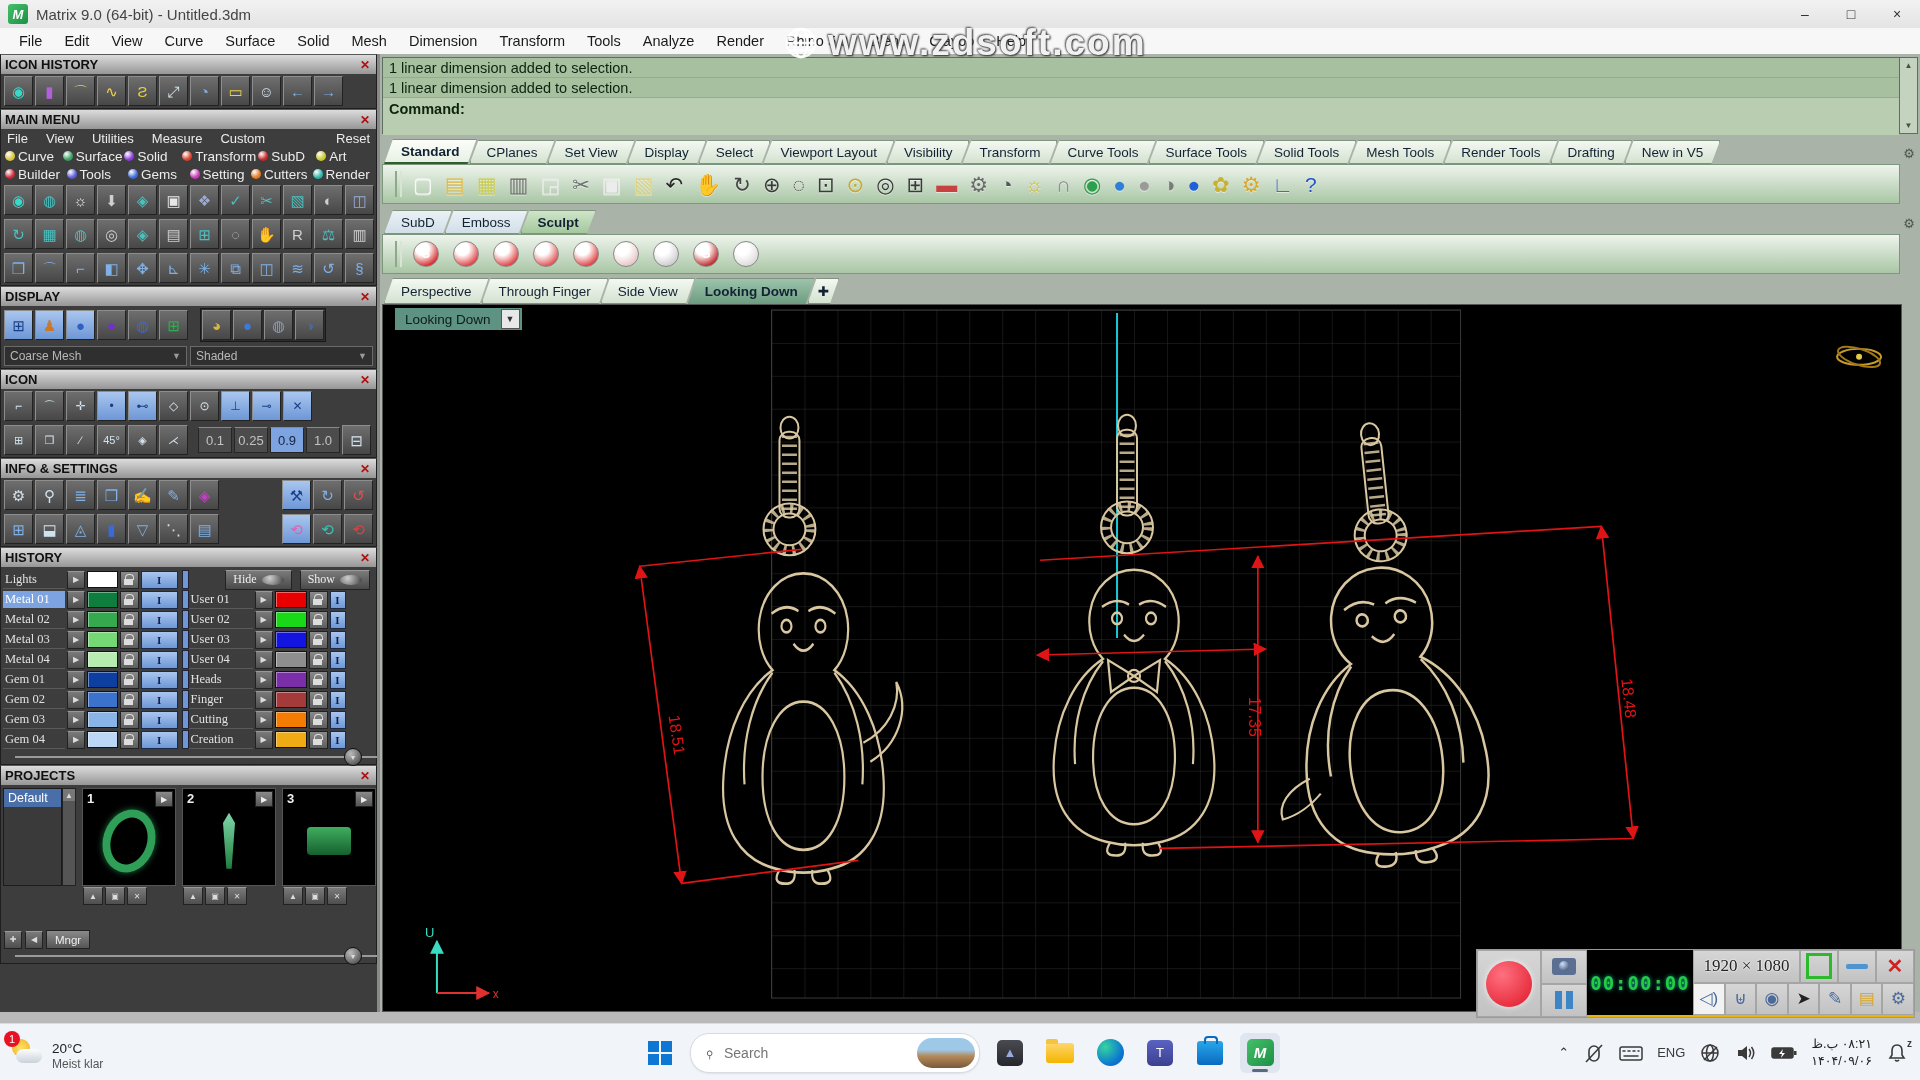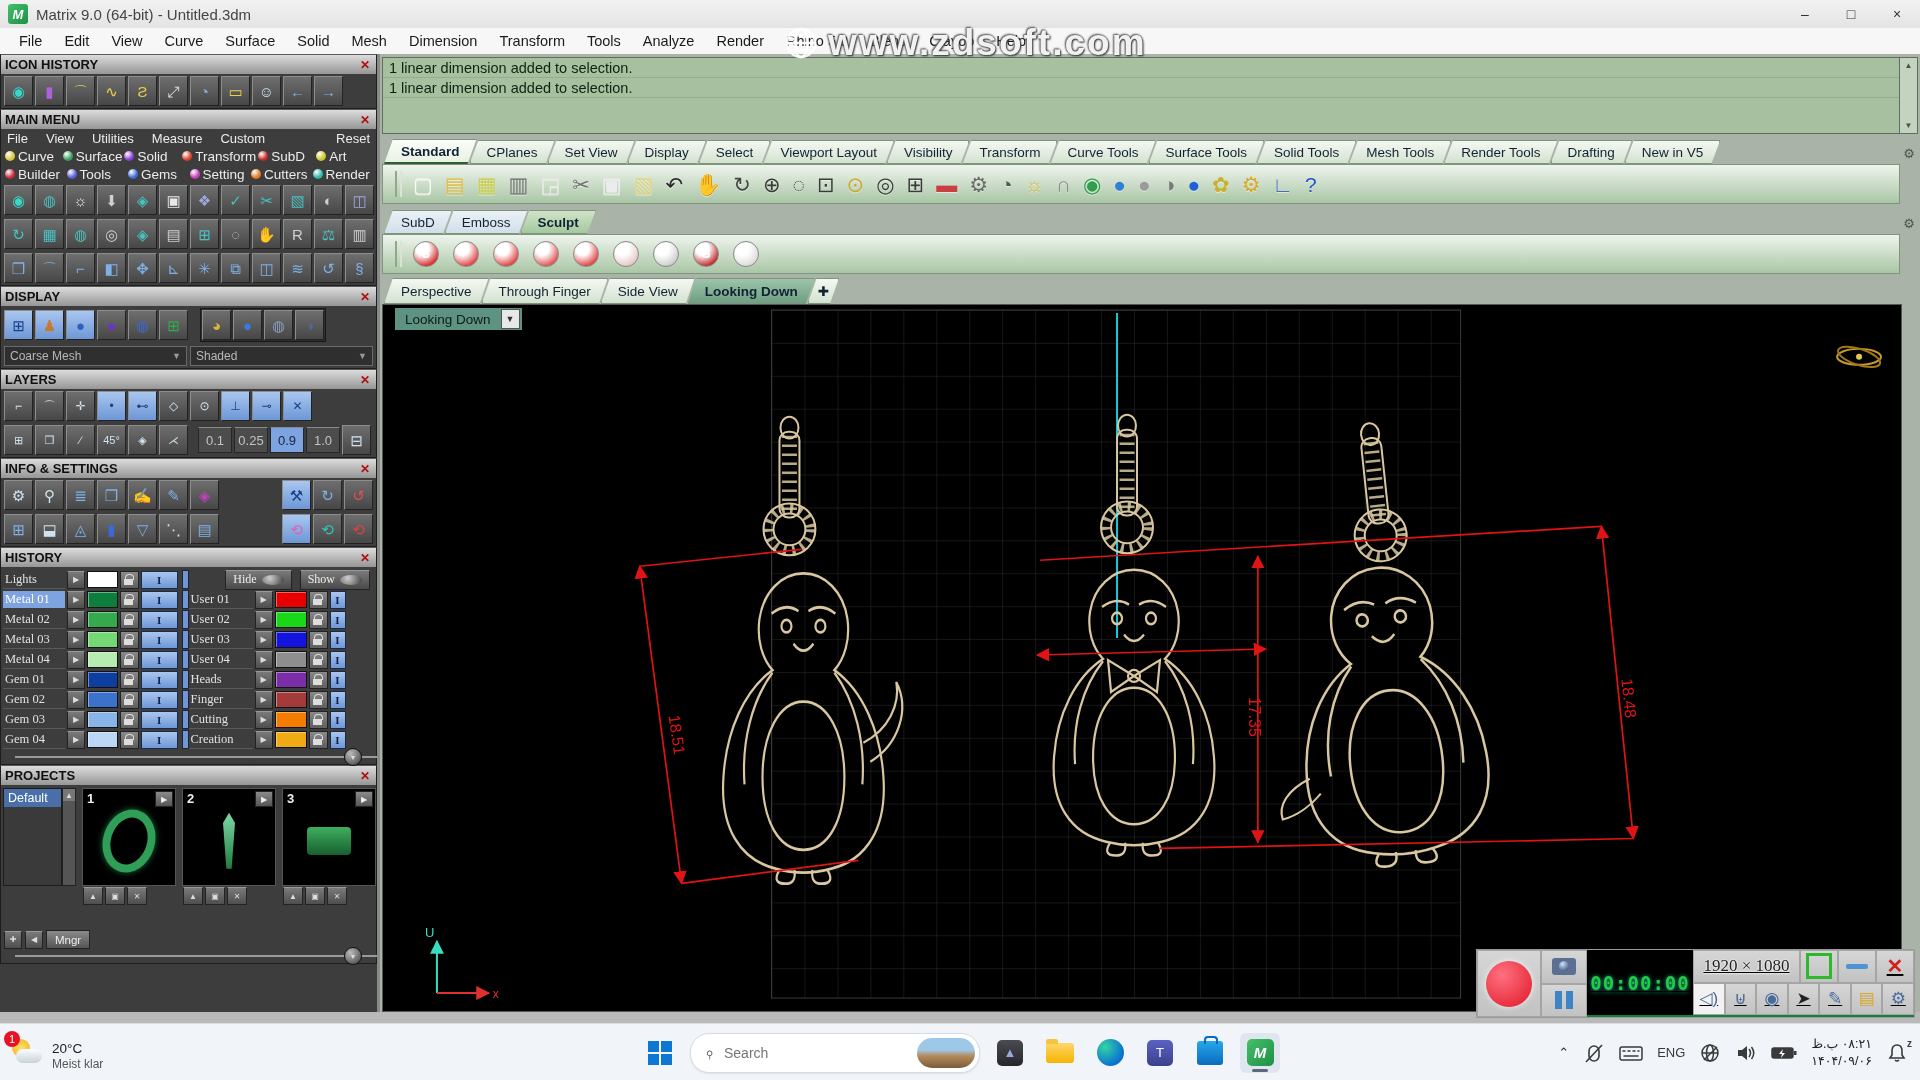--- a/index.html
+++ b/index.html
@@ -109,22 +109,22 @@
   .rowgear{position:absolute;right:2px;width:18px;height:22px;display:flex;align-items:center;justify-content:center;
     color:#4a5a4a;font-size:13px;}
   
   .viewport{position:absolute;left:2px;top:250px;right:18px;bottom:0;background:#000;border:1px solid #555;}
   .vpsvg{position:absolute;inset:0;width:100%;height:100%;}
   .vplabel{position:absolute;left:12px;top:3px;height:22px;background:#5e9282;display:flex;align-items:center;z-index:5;}
   .vplabel .t{padding:0 10px;color:#0c1c14;font-size:13.5px;}
   .vplabel .c{width:17px;height:18px;background:#e8e8e8;border:1px solid #555;color:#333;font-size:9px;
     display:flex;align-items:center;justify-content:center;margin-right:2px;}
   
-  .recorder{position:absolute;left:1476px;top:949px;width:437px;height:67px;background:#15803d;border:1px solid #9a9a9a;
-    display:flex;z-index:80;text-decoration:underline;}
+  .recorder{position:absolute;left:1476px;top:949px;width:437px;height:67px;background:#eab308;border:1px solid #9a9a9a;
+    display:flex;z-index:80;}
   .rcell{border:1px solid #a5a5a5;display:flex;align-items:center;justify-content:center;background:linear-gradient(#d6d6d6,#c2c2c2);text-align:center;}
   .recbtn{width:62px;height:65px;}
   .reccirc{width:46px;height:46px;border-radius:50%;background:radial-gradient(circle at 35% 30%,#ff7080,#e01828);box-shadow:0 0 6px rgba(255,255,255,.8);}
   .rcol{display:flex;flex-direction:column;}
   .rsm{width:44px;height:32.5px;}
   .camico{width:24px;height:17px;background:#5a6f92;border-radius:3px;position:relative;}
   .camico:before{content:"";position:absolute;left:7px;top:3px;width:10px;height:10px;border-radius:50%;background:radial-gradient(circle at 35% 30%,#cfe0ff,#2a3a5a);}
   .pauseico{display:flex;gap:4px;}
   .pauseico i{width:7px;height:18px;background:#3d85c6;}
   .led{width:106px;height:65px;background:#000;color:#22cc44;font-family:"DejaVu Sans Mono",monospace;
@@ -511,21 +511,21 @@
         </span>
       <span class="dd">
           <span>Shaded</span>
           <span class="car">▼</span>
         </span>
     </div>
   </div>
 
   <div class="sec">
     <div class="hdr">
-        <span>LAYERS</span>
+        <span>ICON</span>
       <span class="x">✕</span>
       </div>
     <div class="strip">
 
     <span class="tile">
           <i class="tg" style="font-size: 12px; --c: #cfe2ee;">⌐</i>
         </span>
         <span class="tile">
           <i class="tg" style="font-size: 12px; --c: #cfe2ee;">⌒</i>
         </span>
@@ -916,20 +916,23 @@
       <div class="knob">▼</div>
     </div>
   </div>
 </div>
 
 <div class="main">
 
   <div class="cmdbox">
     <div class="cmsg">1 linear dimension added to selection.</div>
     <div class="cmsg">1 linear dimension added to selection.</div>
+    <div class="cprompt">
+        <span>Command:</span>
+      </div>
   </div>
   <div class="cscroll">
     <span>▲</span>
     <span>▼</span>
   </div>
 
   <div class="tabrow" style="top:88px">
 
   <span class="tab active">
         <span>Standard</span>

